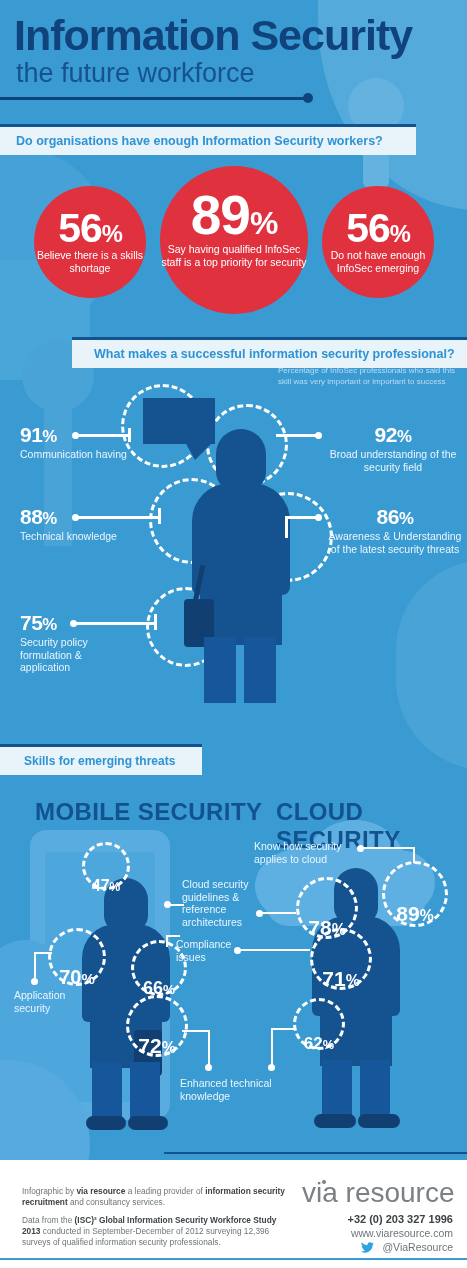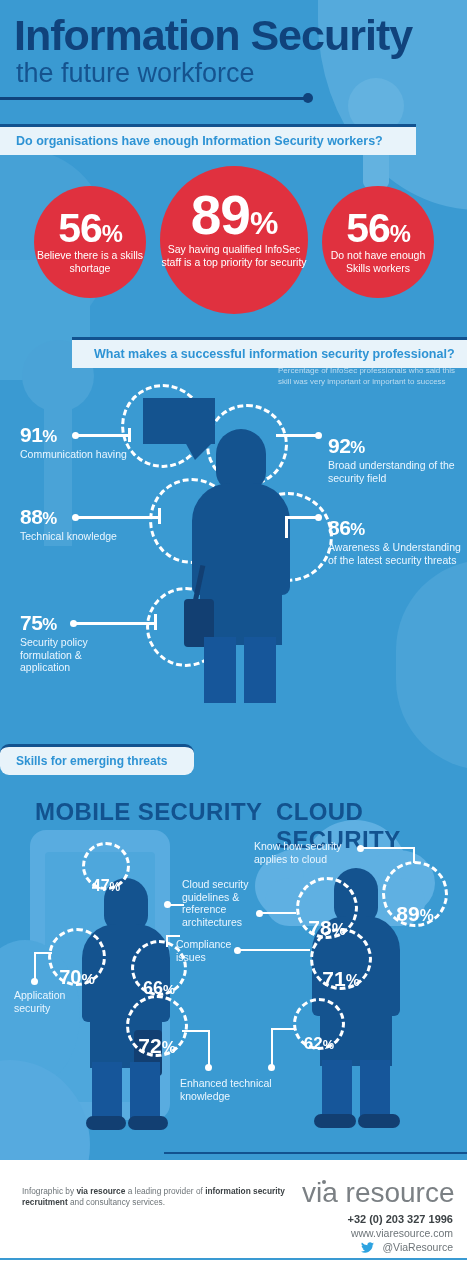--- a/index.html
+++ b/index.html
@@ -47,21 +47,21 @@
     font-size:27px;line-height:30px;font-weight:normal;color:#15538f;letter-spacing:0px;
   }
   .hdr .rule{position:absolute;top:97px;left:0px;width:307px;height:3px;background:#10437c;}
   .hdr .rule-dot{position:absolute;top:93px;left:303px;width:10px;height:10px;border-radius:50%;background:#10437c;}
 
   
   .sbar{position:absolute;background:#e8f3fa;border-top:3px solid #12528f;
         color:#2e93d4;font-weight:bold;display:flex;align-items:center;}
   .sbar.s1{top:124px;left:0;width:400px;height:28px;padding-left:16px;font-size:12.5px;}
   .sbar.s2{top:337px;left:72px;width:395px;height:28px;padding-left:22px;font-size:12.5px;}
-  .sbar.s3{top:744px;left:0;width:178px;height:28px;padding-left:16px;font-size:12px;border-radius:9px;}
+  .sbar.s3{top:744px;left:0;width:178px;height:28px;padding-left:24px;font-size:12px;}
 
   
   .rcircle{position:absolute;border-radius:50%;background:#e0313f;color:#ffffff;
            display:flex;flex-direction:column;align-items:center;justify-content:flex-start;
            text-align:center;box-sizing:border-box;}
   .rcircle .big{font-weight:bold;line-height:1;letter-spacing:-1px;}
   .rcircle .big .pct{font-size:0.58em;font-weight:bold;}
   .rcircle .cap{font-size:10.5px;line-height:12.5px;font-weight:normal;}
 
   .rc1{top:186px;left:34px;width:112px;height:112px;padding-top:22px;}
@@ -100,21 +100,21 @@
   .r-broad{top:404px;left:206px;width:82px;height:82px;}
   .r-aware{top:492px;left:243px;width:90px;height:90px;}
   .r-policy{top:587px;left:146px;width:80px;height:80px;}
   .r-tech{top:478px;left:149px;width:86px;height:86px;}
 
   
   .stat{position:absolute;color:#ffffff;}
   .stat .num{font-size:21px;font-weight:bold;line-height:22px;letter-spacing:-0.5px;}
   .stat .num .pct{font-size:0.8em;}
   .stat .lbl{font-size:10.5px;line-height:12.5px;color:#eaf6ff;font-weight:normal;}
-  .stat.right{text-align:left;margin-top:11px;}
+  .stat.right{text-align:center;}
 
   
   .conn{position:absolute;background:#ffffff;}
   .cdot{position:absolute;width:7px;height:7px;border-radius:50%;background:#ffffff;}
 
   
   .secttitle{position:absolute;color:#12528f;font-size:24px;font-weight:bold;letter-spacing:0.4px;}
   .t-mobile{top:798px;left:35px;}
   .t-cloud{top:798px;left:276px;}
 
@@ -201,21 +201,21 @@
   <div class="rcircle rc1">
     <div class="big"><span>56</span><span class="pct">%</span></div>
     <div class="cap">Believe there is a skills shortage</div>
   </div>
   <div class="rcircle rc2">
     <div class="big"><span>89</span><span class="pct">%</span></div>
     <div class="cap">Say having qualified InfoSec staff is a top priority for security</div>
   </div>
   <div class="rcircle rc3">
     <div class="big"><span>56</span><span class="pct">%</span></div>
-    <div class="cap">Do not have enough Skills workers</div>
+    <div class="cap">Do not have enough InfoSec emerging</div>
   </div>
 
   <div class="sbar s2">
     <span>What makes a successful information security professional?</span>
   </div>
 
   <div class="note">Percentage of InfoSec professionals who said this skill was very important or important to success</div>
 
   <div class="ring r-comm"></div>
   <div class="ring r-broad"></div>
@@ -354,20 +354,21 @@
   <div class="conn" style="top:1030px;left:208px;width:2px;height:36px;"></div>
   <div class="conn" style="top:1030px;left:182px;width:28px;height:2px;"></div>
   <div class="cdot" style="top:1064px;left:268px;"></div>
   <div class="conn" style="top:1028px;left:271px;width:2px;height:38px;"></div>
   <div class="conn" style="top:1028px;left:271px;width:24px;height:2px;"></div>
 
   <div class="foot">
     <div class="topline"></div>
     <div class="ftext">
       <p><span>Infographic by </span><b>via resource</b><span> a leading provider of </span><b>information security recruitment</b><span> and consultancy services.</span></p>
+      <p><span>Data from the </span><b>(ISC)² Global Information Security Workforce Study 2013</b><span> conducted in September-December of 2012 surveying 12,396 surveys of qualified information security professionals.</span></p>
     </div>
     <div class="logo">
       <span class="dot"></span>
       <span>via resource</span>
     </div>
     <div class="contact">
       <div class="phone">+32 (0) 203 327 1996</div>
       <div>www.viaresource.com</div>
       <div class="twrow">
         <svg class="twbird" viewBox="0 0 24 20">

